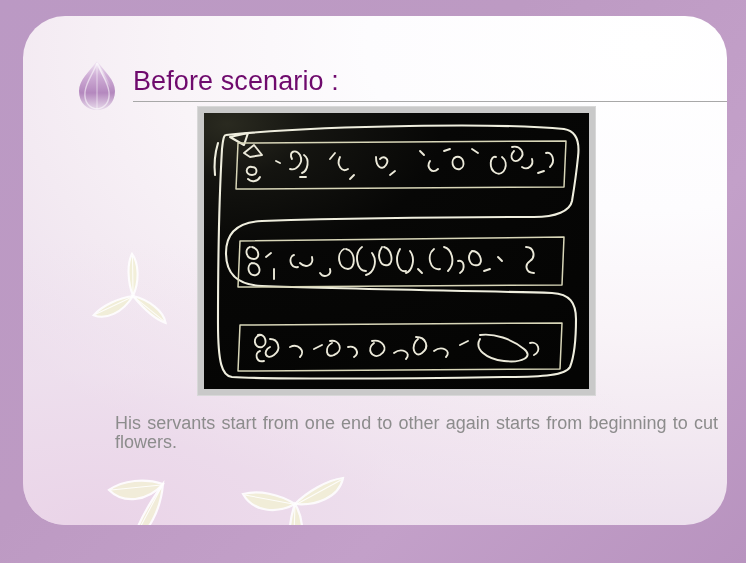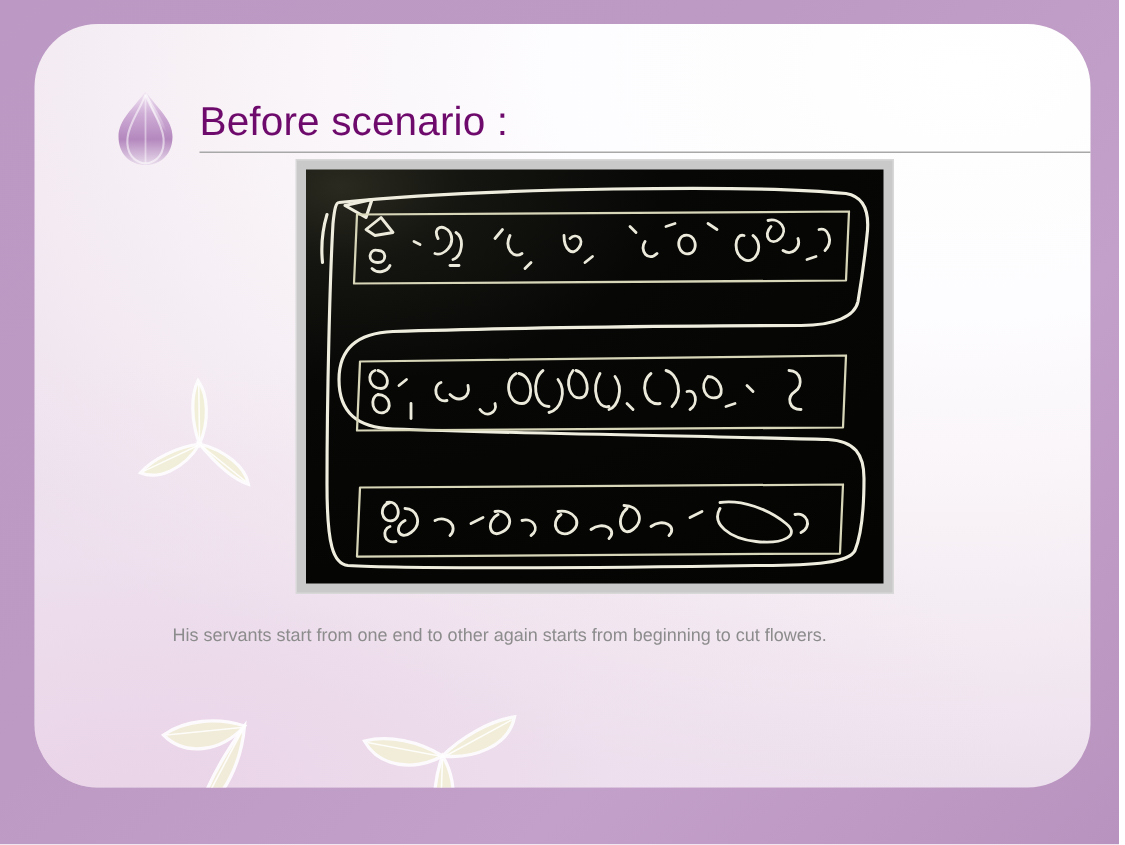--- a/index.html
+++ b/index.html
@@ -137,21 +137,21 @@
     stroke-linecap: round;
     stroke-linejoin: round;
   }
 
   
   #caption {
     position: absolute;
     left: 92px;
     top: 398px;
     width: 603px;
-    font-size: 12px;
+    font-size: 18px;
     line-height: 19px;
     color: #8c8c8c;
     text-align: justify;
   }
 </style>
 </head>
 <body>
 
 <div id="slide">
 

